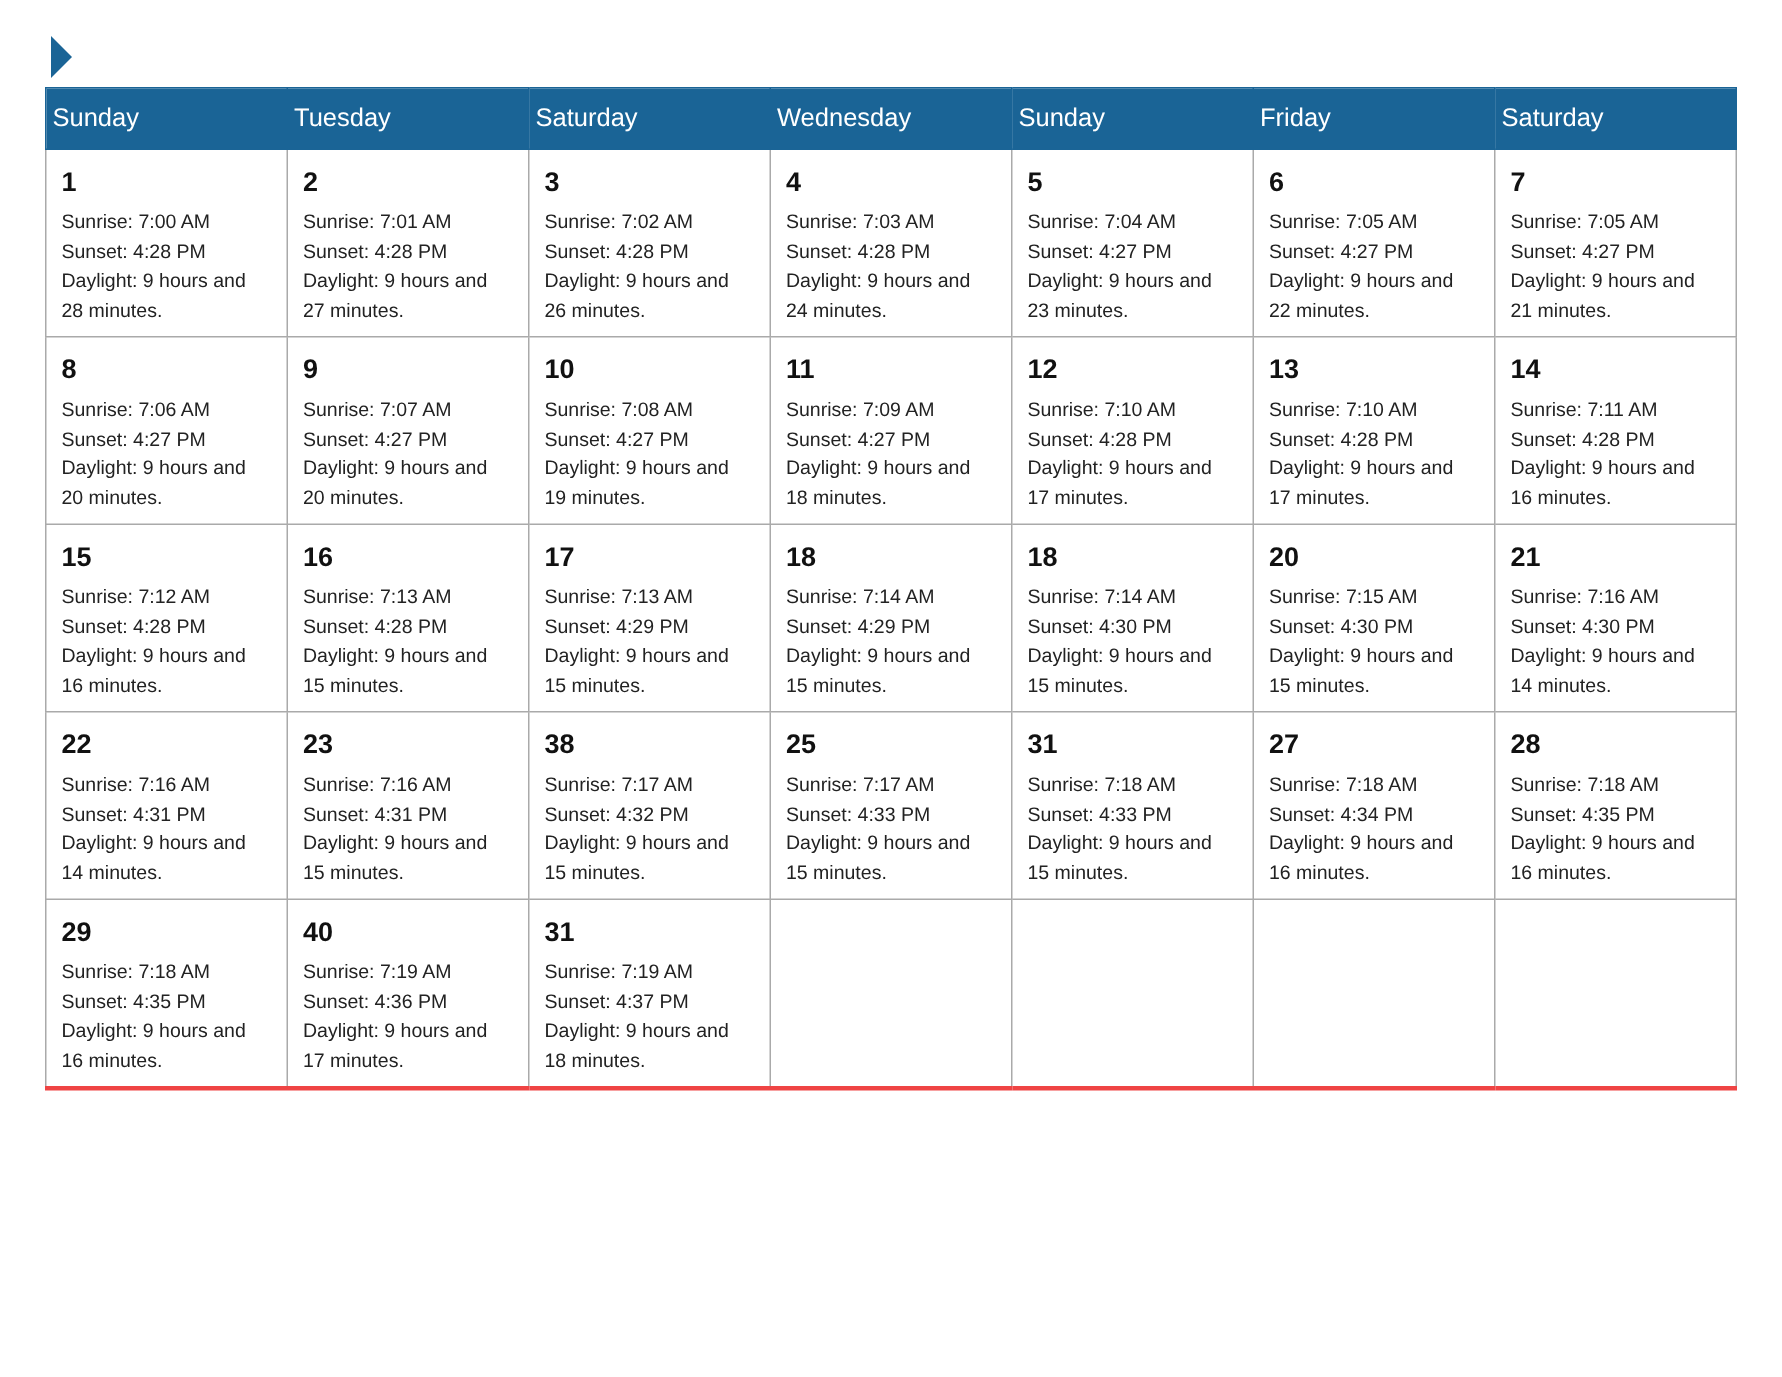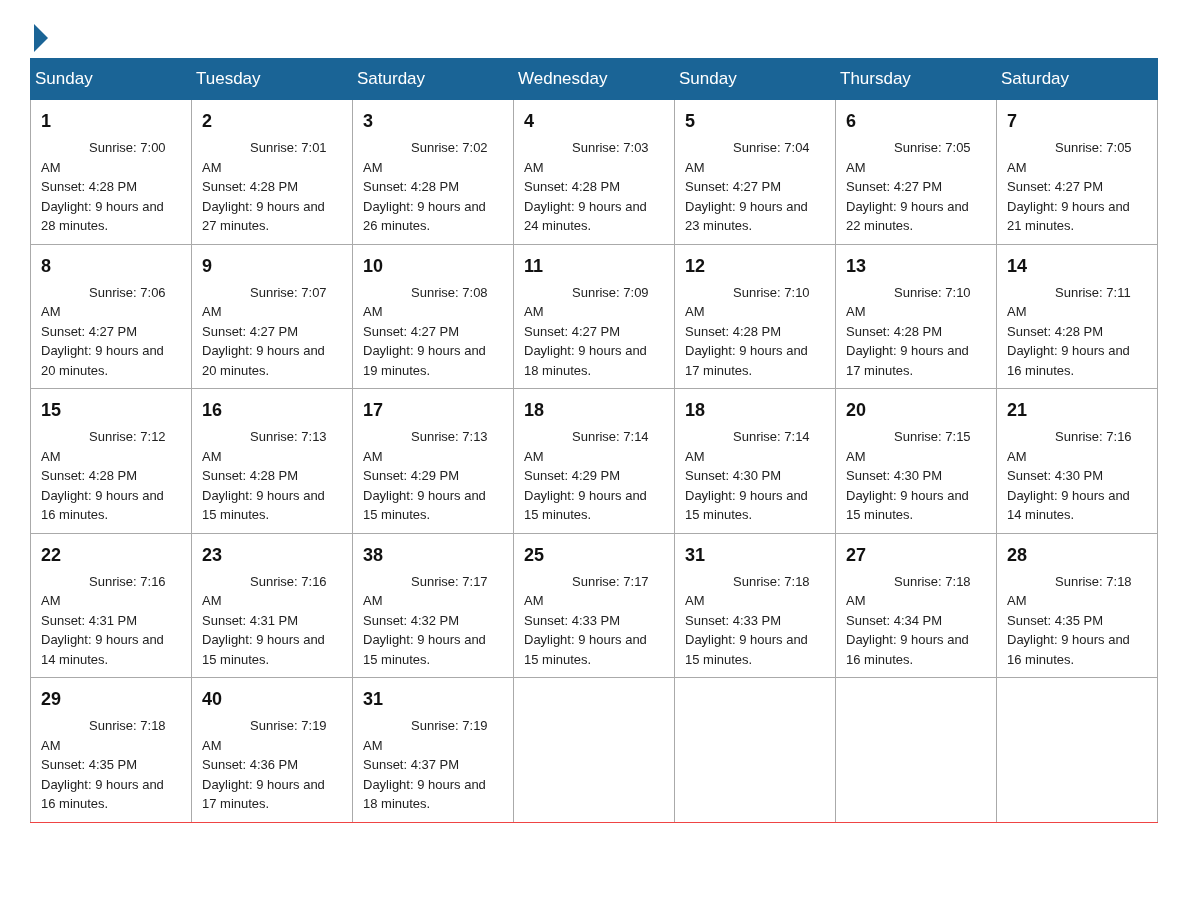--- a/index.html
+++ b/index.html
@@ -88,27 +88,26 @@
     .day-number {
       font-size: 18px;
       font-weight: bold;
       color: #111;
       display: block;
       margin-bottom: 3px;
     }
     .day-info {
       font-size: 13px;
       color: #222;
-      margin-left: 48px;
     }
     .empty-cell {
       background: #fff;
     }
     tr:last-child td {
-      border-bottom: 1px solid #ef4444;
+      border-bottom: 3px solid #ef4444;
     }
   </style>
 </head>
 <body>
 
 <div class="header">
   <div class="logo">
     <div class="logo-top">
       <span class="logo-general"></span>
       <div class="logo-arrow"></div>
@@ -122,21 +121,21 @@
 </div>
 
 <table class="calendar">
   <thead>
     <tr>
     <th>Sunday</th>
         <th>Tuesday</th>
         <th>Saturday</th>
         <th>Wednesday</th>
         <th>Sunday</th>
-        <th>Thursday</th>
+        <th>Friday</th>
         <th>Saturday</th>
       </tr>
   </thead>
   <tbody id="calendar-body">
   <tr>
         <td>
         <span class="day-number">1</span>
         <span class="day-info">Sunrise: 7:00 AM<br>Sunset: 4:28 PM<br>Daylight: 9 hours and 28 minutes.</span>
       </td>
         <td>

